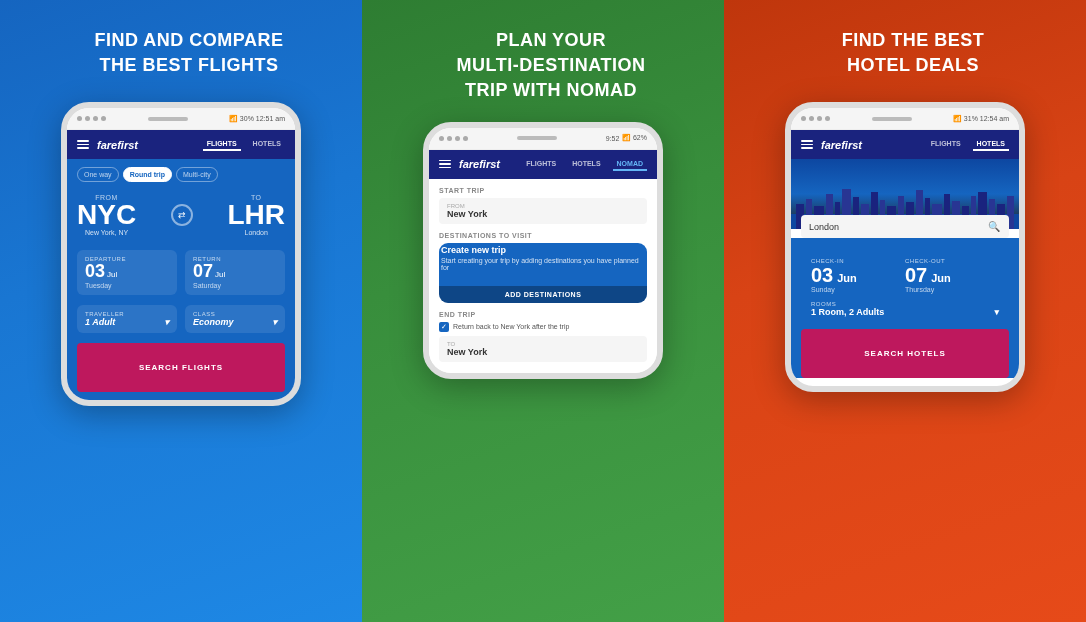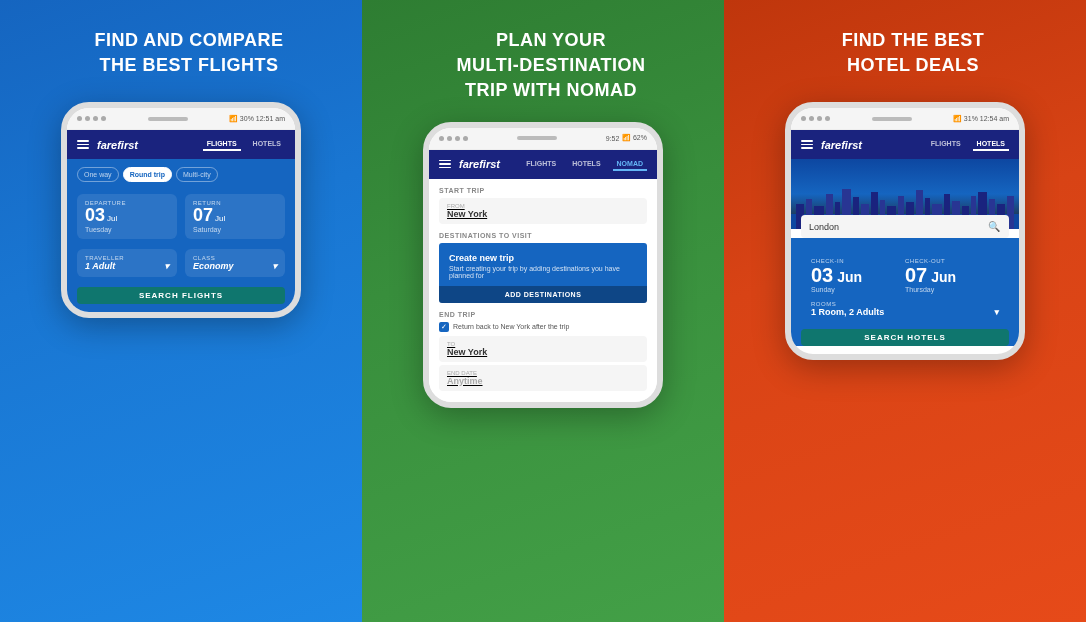--- a/index.html
+++ b/index.html
@@ -267,27 +267,27 @@
       color: white;
       font-weight: 600;
       display: flex;
       align-items: center;
       justify-content: space-between;
       font-style: italic;
     }
 
     .search-btn {
       width: 100%;
-      background: #0f766e;
+      background: #be185d;
       color: white;
       font-size: 8px;
       font-weight: 800;
       text-transform: uppercase;
       text-align: center;
-      padding: 4px;
+      padding: 20px;
       border-radius: 4px;
       letter-spacing: 1px;
       margin-top: 4px;
     }
 
     
     .nomad-body {
       background: white;
       padding: 8px 10px;
     }
@@ -299,43 +299,42 @@
       font-weight: bold;
       letter-spacing: 0.5px;
       margin-bottom: 4px;
     }
 
     .nomad-input-row {
       background: #f5f5f5;
       border-radius: 4px;
       padding: 5px 8px;
       margin-bottom: 3px;
-      text-decoration: underline;
     }
 
     .nomad-input-label {
       font-size: 6px;
       color: #aaa;
       text-transform: uppercase;
     }
 
     .nomad-input-value {
       font-size: 9px;
       color: #333;
       font-weight: 600;
     }
 
     .nomad-dest-section {
       margin-top: 8px;
     }
 
     .create-trip-card {
       background: #1565C0;
-      border-radius: 3px;
-      padding: 10px;
+      border-radius: 9px;
+      padding: 2px;
       position: relative;
       overflow: hidden;
       min-height: 60px;
     }
 
     .create-trip-title {
       color: white;
       font-size: 9px;
       font-weight: bold;
     }
@@ -448,21 +447,21 @@
     }
 
     .hotel-date-day {
       font-size: 20px;
       font-weight: 700;
       color: white;
       line-height: 1.1;
     }
 
     .hotel-date-month {
-      font-size: 14px;
+      font-size: 11px;
       color: white;
       font-weight: 600;
     }
 
     .hotel-date-weekday {
       font-size: 7px;
       color: rgba(255,255,255,0.7);
     }
 
     .hotel-rooms {
@@ -536,20 +535,33 @@
     </div>
 
     <div class="flight-body">
 
       <div class="trip-type-row">
         <button class="trip-btn">One way</button>
         <button class="trip-btn active">Round trip</button>
         <button class="trip-btn">Multi-city</button>
       </div>
 
+      <div class="route-row">
+        <div class="route-from">
+          <div class="route-label">FROM</div>
+          <div class="route-code">NYC</div>
+          <div class="route-city">New York, NY</div>
+        </div>
+        <div class="route-arrow">⇄</div>
+        <div class="route-to">
+          <div class="route-label">TO</div>
+          <div class="route-code">LHR</div>
+          <div class="route-city">London</div>
+        </div>
+      </div>
 
       <div class="date-row">
         <div class="date-cell">
           <div class="date-cell-label">DEPARTURE</div>
           <div style="display:flex;align-items:baseline;gap:2px;">
             <span class="date-day">03</span>
             <span class="date-suffix">Jul</span>
           </div>
           <div class="date-weekday">Tuesday</div>
         </div>
@@ -640,24 +652,20 @@
         <div class="nomad-section-label">END TRIP</div>
         <div class="checkbox-row">
           <div class="checkbox">
             <span class="checkbox-check">✓</span>
           </div>
           <span class="checkbox-text">Return back to New York after the trip</span>
         </div>
         <div class="nomad-input-row">
           <div class="nomad-input-label">To</div>
           <div class="nomad-input-value">New York</div>
-        </div>
-        <div class="nomad-input-row">
-          <div class="nomad-input-label">End date</div>
-          <div class="nomad-input-value" style="color:#aaa;">Anytime</div>
         </div>
       </div>
     </div>
   </div>
 </div>
 
 <div class="panel panel-orange">
   <div class="panel-title" style="white-space:pre-line;">FIND THE BEST
 HOTEL DEALS</div>
 

